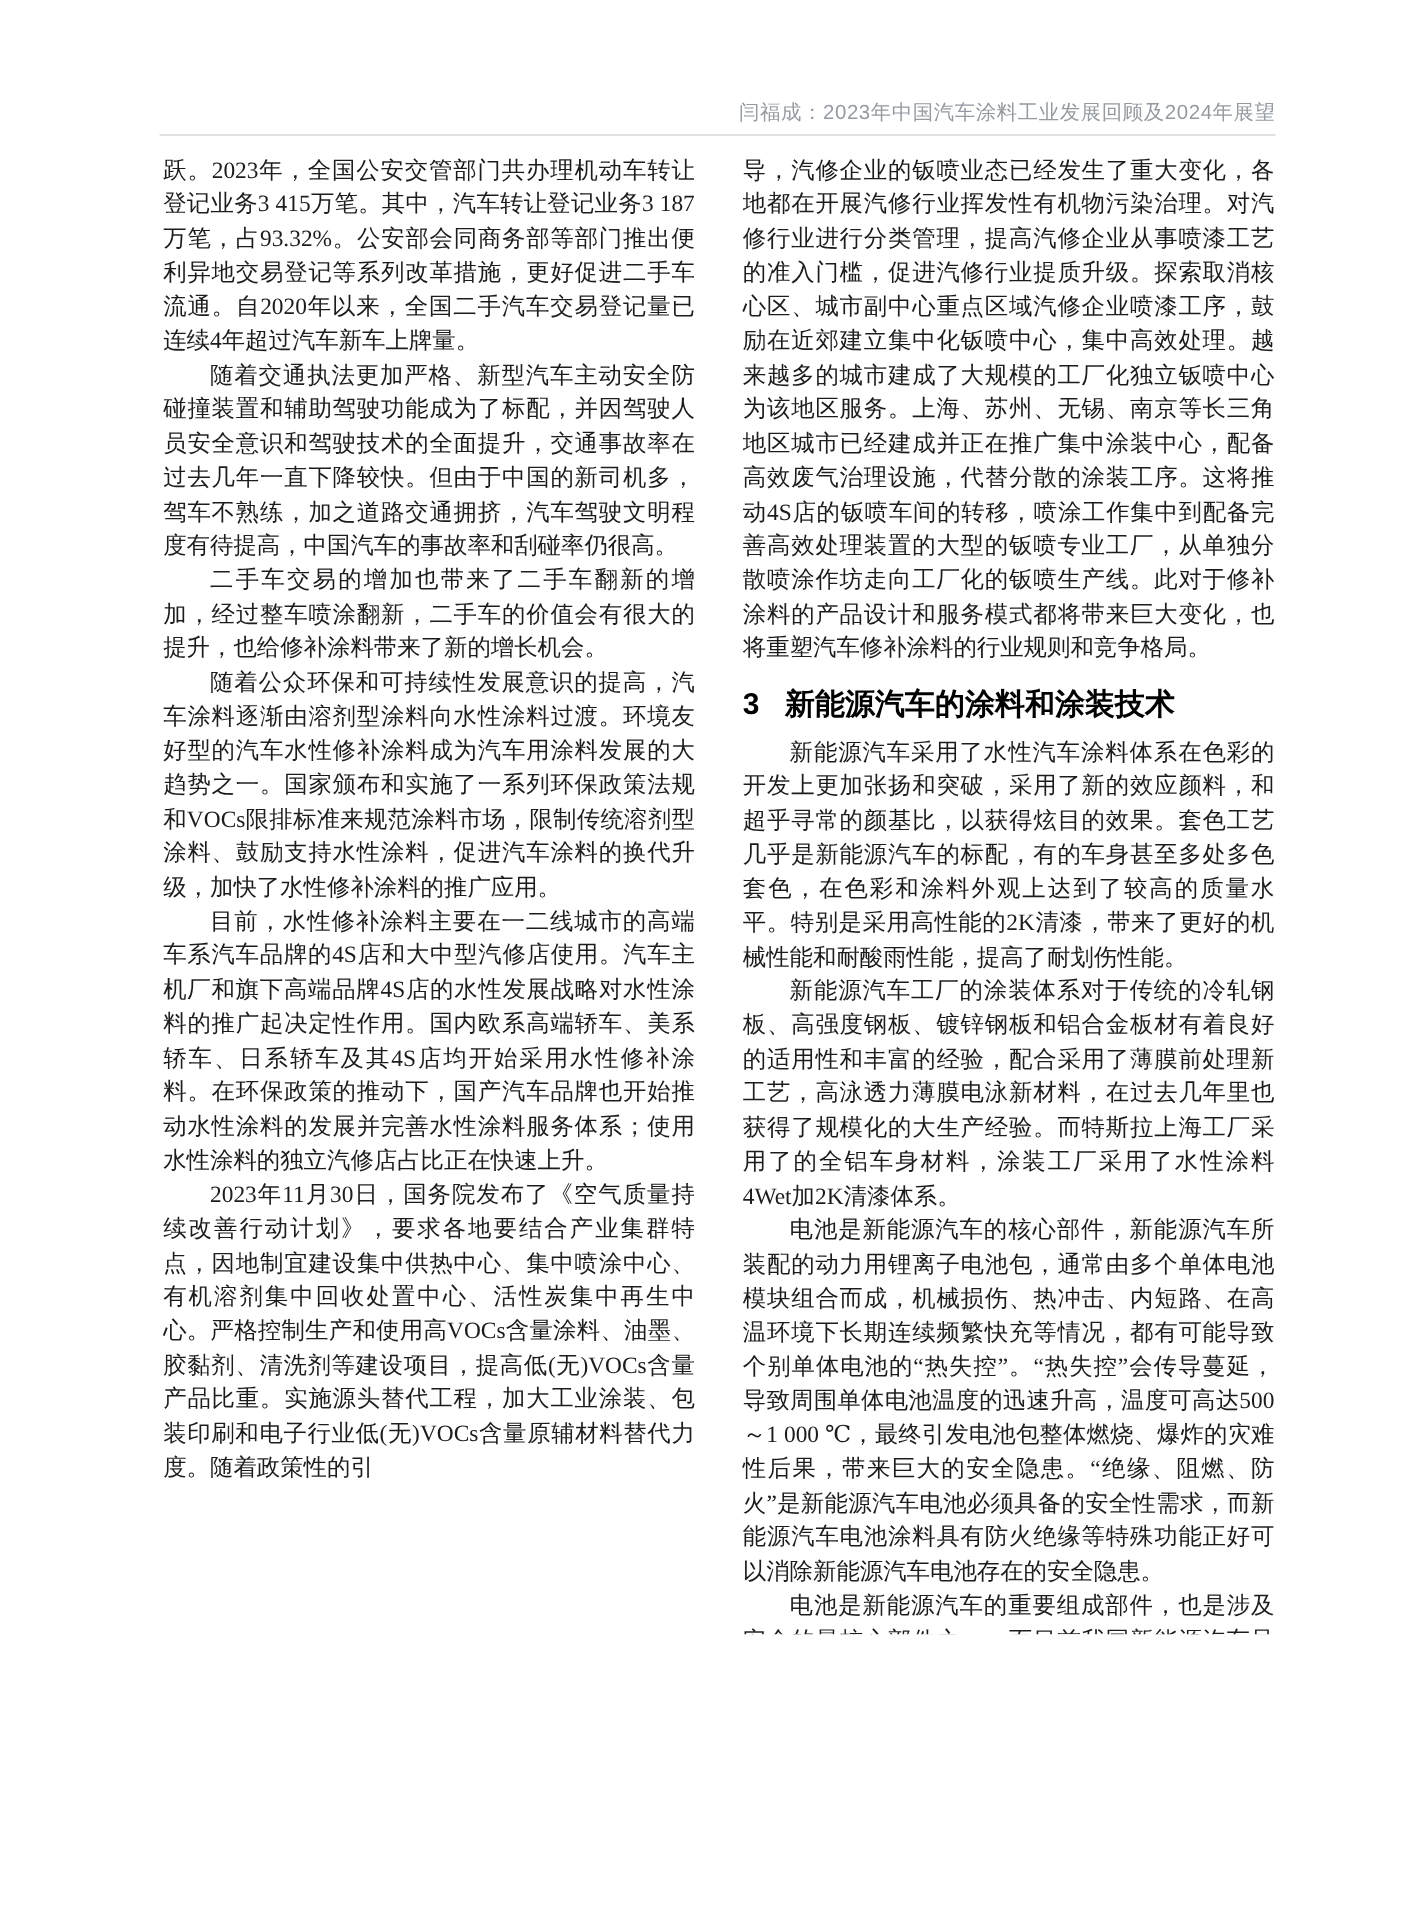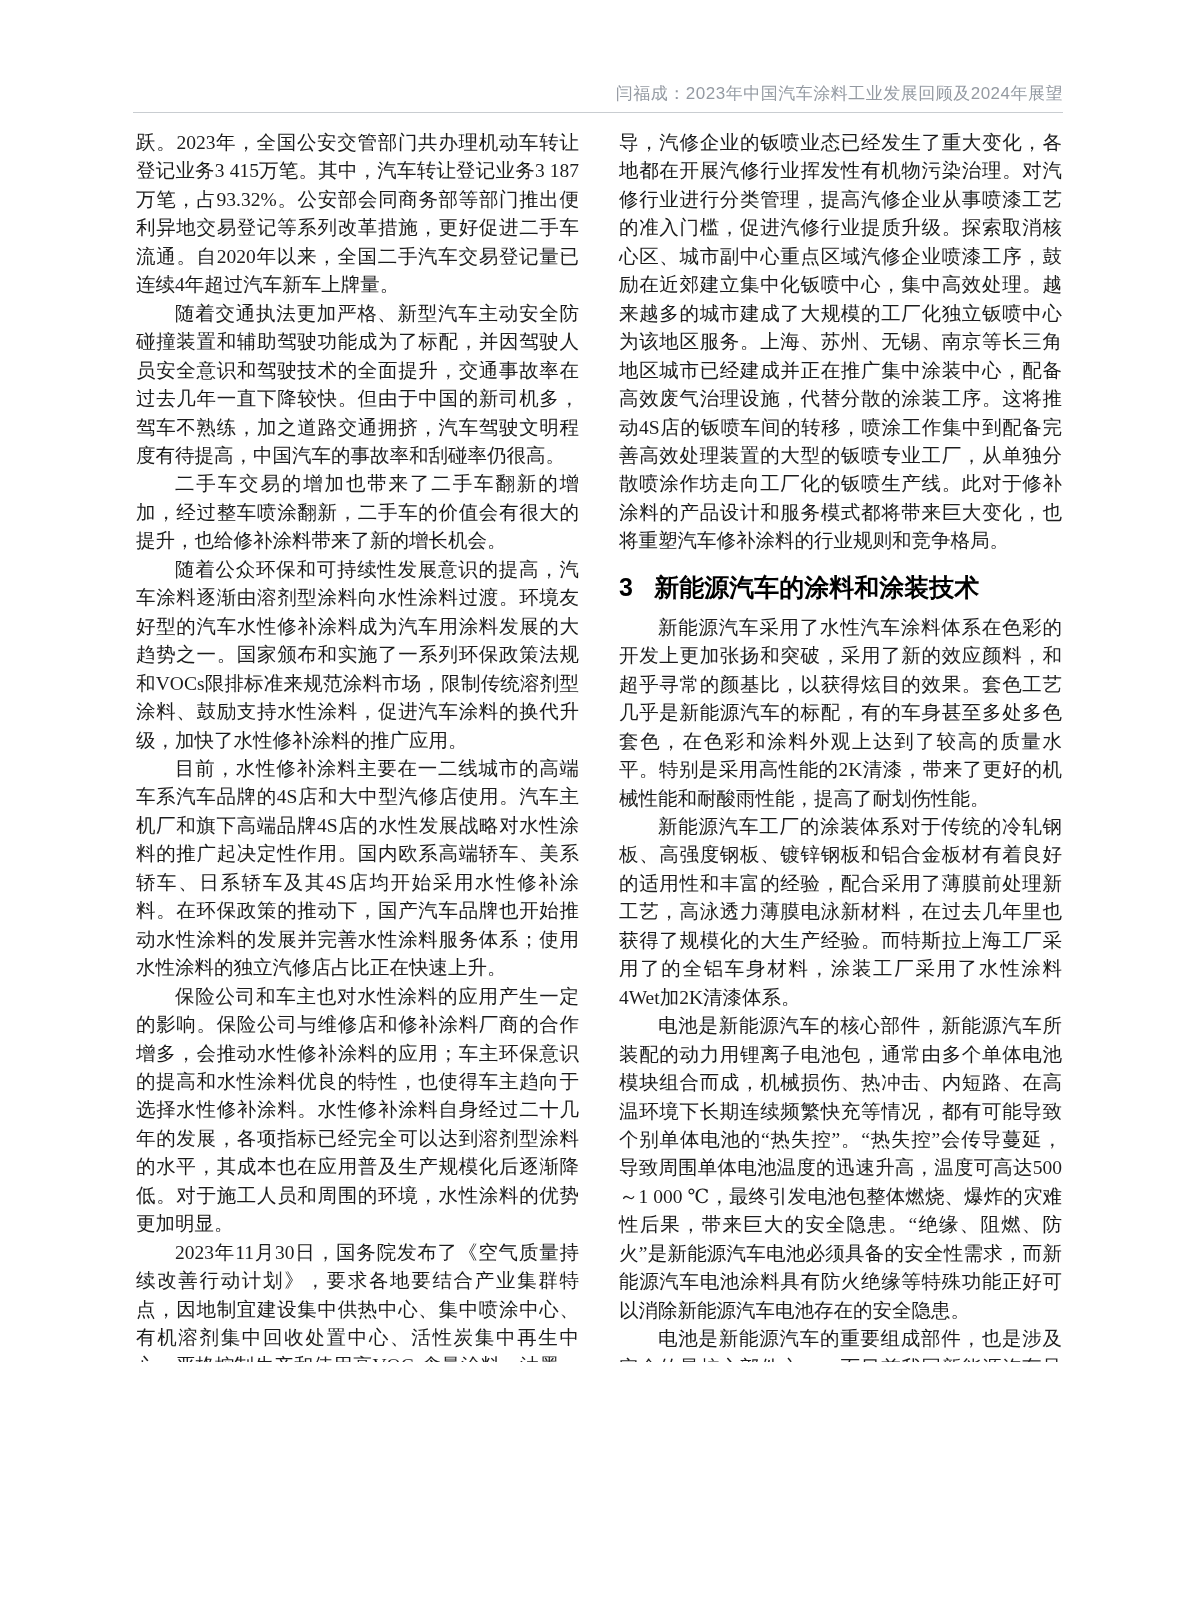--- a/index.html
+++ b/index.html
@@ -105,21 +105,20 @@
   <div class="header-rule"></div>
 
   <div class="content">
 
     <div class="col">
       <p class="cont">跃。2023年，全国公安交管部门共办理机动车转让登记业务3 415万笔。其中，汽车转让登记业务3 187万笔，占93.32%。公安部会同商务部等部门推出便利异地交易登记等系列改革措施，更好促进二手车流通。自2020年以来，全国二手汽车交易登记量已连续4年超过汽车新车上牌量。</p>
       <p>随着交通执法更加严格、新型汽车主动安全防碰撞装置和辅助驾驶功能成为了标配，并因驾驶人员安全意识和驾驶技术的全面提升，交通事故率在过去几年一直下降较快。但由于中国的新司机多，驾车不熟练，加之道路交通拥挤，汽车驾驶文明程度有待提高，中国汽车的事故率和刮碰率仍很高。</p>
       <p>二手车交易的增加也带来了二手车翻新的增加，经过整车喷涂翻新，二手车的价值会有很大的提升，也给修补涂料带来了新的增长机会。</p>
       <p>随着公众环保和可持续性发展意识的提高，汽车涂料逐渐由溶剂型涂料向水性涂料过渡。环境友好型的汽车水性修补涂料成为汽车用涂料发展的大趋势之一。国家颁布和实施了一系列环保政策法规和VOCs限排标准来规范涂料市场，限制传统溶剂型涂料、鼓励支持水性涂料，促进汽车涂料的换代升级，加快了水性修补涂料的推广应用。</p>
       <p>目前，水性修补涂料主要在一二线城市的高端车系汽车品牌的4S店和大中型汽修店使用。汽车主机厂和旗下高端品牌4S店的水性发展战略对水性涂料的推广起决定性作用。国内欧系高端轿车、美系轿车、日系轿车及其4S店均开始采用水性修补涂料。在环保政策的推动下，国产汽车品牌也开始推动水性涂料的发展并完善水性涂料服务体系；使用水性涂料的独立汽修店占比正在快速上升。</p>
-      <p>保险公司和车主也对水性涂料的应用产生一定的影响。保险公司与维修店和修补涂料厂商的合作增多，会推动水性修补涂料的应用；车主环保意识的提高和水性涂料优良的特性，也使得车主趋向于选择水性修补涂料。水性修补涂料自身经过二十几年的发展，各项指标已经完全可以达到溶剂型涂料的水平，其成本也在应用普及生产规模化后逐渐降低。对于施工人员和周围的环境，水性涂料的优势更加明显。</p>
       <p>2023年11月30日，国务院发布了《空气质量持续改善行动计划》，要求各地要结合产业集群特点，因地制宜建设集中供热中心、集中喷涂中心、有机溶剂集中回收处置中心、活性炭集中再生中心。严格控制生产和使用高VOCs含量涂料、油墨、胶黏剂、清洗剂等建设项目，提高低(无)VOCs含量产品比重。实施源头替代工程，加大工业涂装、包装印刷和电子行业低(无)VOCs含量原辅材料替代力度。随着政策性的引</p>
     </div>
 
     <div class="col">
       <p class="cont">导，汽修企业的钣喷业态已经发生了重大变化，各地都在开展汽修行业挥发性有机物污染治理。对汽修行业进行分类管理，提高汽修企业从事喷漆工艺的准入门槛，促进汽修行业提质升级。探索取消核心区、城市副中心重点区域汽修企业喷漆工序，鼓励在近郊建立集中化钣喷中心，集中高效处理。越来越多的城市建成了大规模的工厂化独立钣喷中心为该地区服务。上海、苏州、无锡、南京等长三角地区城市已经建成并正在推广集中涂装中心，配备高效废气治理设施，代替分散的涂装工序。这将推动4S店的钣喷车间的转移，喷涂工作集中到配备完善高效处理装置的大型的钣喷专业工厂，从单独分散喷涂作坊走向工厂化的钣喷生产线。此对于修补涂料的产品设计和服务模式都将带来巨大变化，也将重塑汽车修补涂料的行业规则和竞争格局。</p>
       <h2 class="section-heading">
         <span class="sec-num">3</span><span>新能源汽车的涂料和涂装技术</span>
       </h2>
       <p>新能源汽车采用了水性汽车涂料体系在色彩的开发上更加张扬和突破，采用了新的效应颜料，和超乎寻常的颜基比，以获得炫目的效果。套色工艺几乎是新能源汽车的标配，有的车身甚至多处多色套色，在色彩和涂料外观上达到了较高的质量水平。特别是采用高性能的2K清漆，带来了更好的机械性能和耐酸雨性能，提高了耐划伤性能。</p>
       <p>新能源汽车工厂的涂装体系对于传统的冷轧钢板、高强度钢板、镀锌钢板和铝合金板材有着良好的适用性和丰富的经验，配合采用了薄膜前处理新工艺，高泳透力薄膜电泳新材料，在过去几年里也获得了规模化的大生产经验。而特斯拉上海工厂采用了的全铝车身材料，涂装工厂采用了水性涂料4Wet加2K清漆体系。</p>

